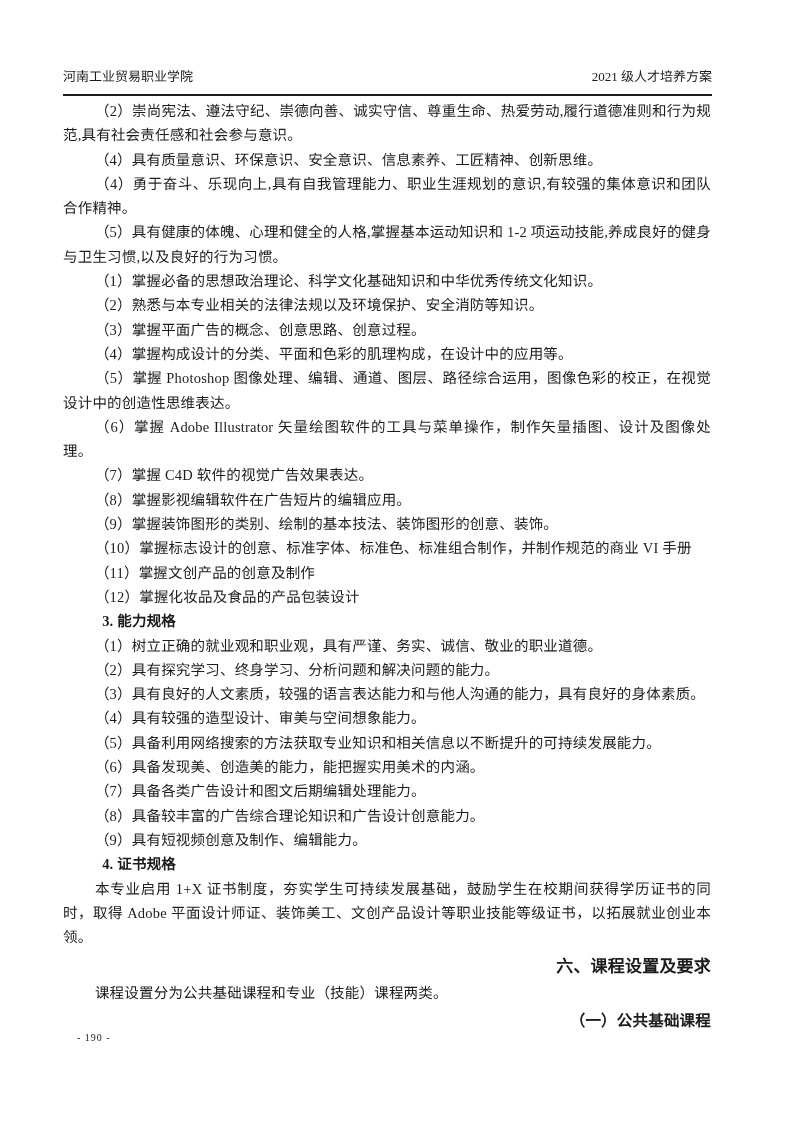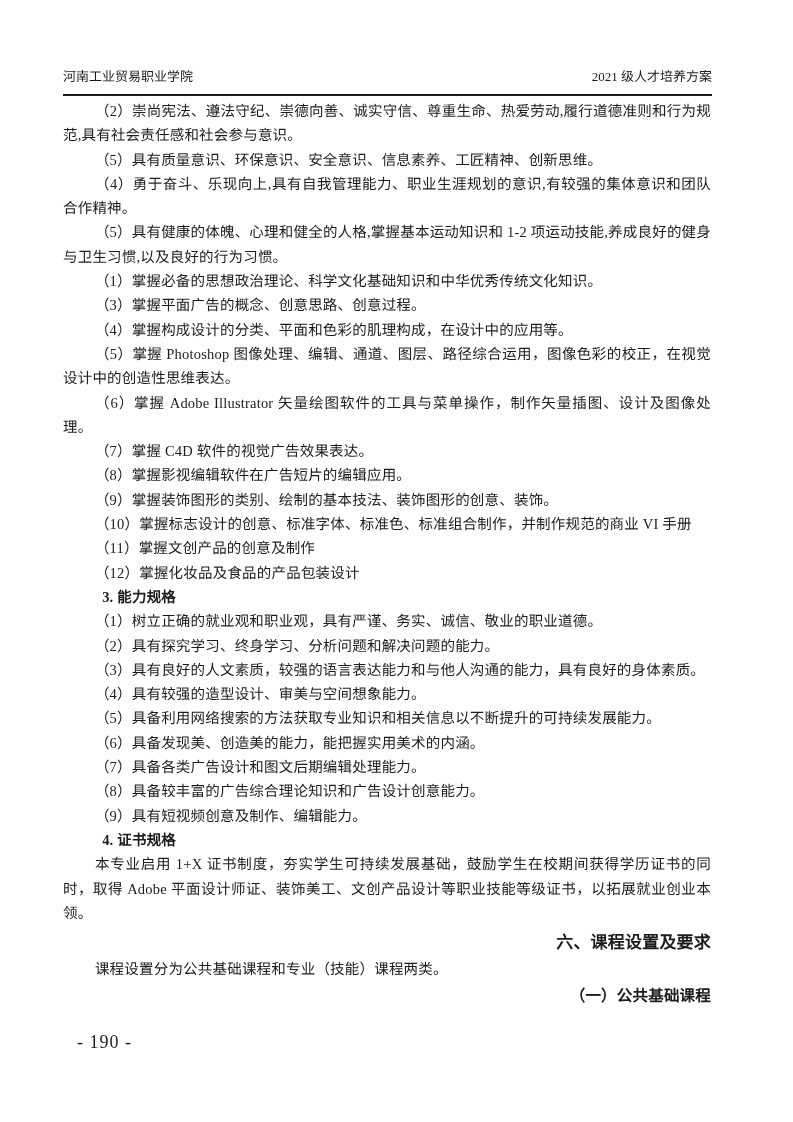--- a/index.html
+++ b/index.html
@@ -60,41 +60,42 @@
     font-weight: bold;
     line-height: 26px;
     margin-top: 2px;
     text-indent: 2.85em;
     text-align: right;
   }
   .footer {
     position: absolute;
     left: 77px;
     top: 1032px;
-    font-size: 18px;
+    font-size: 10px;
     letter-spacing: 1px;
   }
 </style>
 </head>
 <body>
 
 <div class="page">
 
   <div class="header">
     <span>河南工业贸易职业学院</span>
     <span>2021 级人才培养方案</span>
   </div>
 
   <div class="content">
 
   <p class="para">（2）崇尚宪法、遵法守纪、崇德向善、诚实守信、尊重生命、热爱劳动,履行道德准则和行为规范,具有社会责任感和社会参与意识。</p>
-      <p class="para">（5）具有质量意识、环保意识、安全意识、信息素养、工匠精神、创新思维。</p>
+      <p class="para">（4）具有质量意识、环保意识、安全意识、信息素养、工匠精神、创新思维。</p>
       <p class="para">（4）勇于奋斗、乐现向上,具有自我管理能力、职业生涯规划的意识,有较强的集体意识和团队合作精神。</p>
       <p class="para">（5）具有健康的体魄、心理和健全的人格,掌握基本运动知识和 1-2 项运动技能,养成良好的健身与卫生习惯,以及良好的行为习惯。</p>
       <p class="para">（1）掌握必备的思想政治理论、科学文化基础知识和中华优秀传统文化知识。</p>
+      <p class="para">（2）熟悉与本专业相关的法律法规以及环境保护、安全消防等知识。</p>
       <p class="para">（3）掌握平面广告的概念、创意思路、创意过程。</p>
       <p class="para">（4）掌握构成设计的分类、平面和色彩的肌理构成，在设计中的应用等。</p>
       <p class="para">（5）掌握 Photoshop 图像处理、编辑、通道、图层、路径综合运用，图像色彩的校正，在视觉设计中的创造性思维表达。</p>
       <p class="para">（6）掌握 Adobe Illustrator 矢量绘图软件的工具与菜单操作，制作矢量插图、设计及图像处理。</p>
       <p class="para">（7）掌握 C4D 软件的视觉广告效果表达。</p>
       <p class="para">（8）掌握影视编辑软件在广告短片的编辑应用。</p>
       <p class="para">（9）掌握装饰图形的类别、绘制的基本技法、装饰图形的创意、装饰。</p>
       <p class="para">（10）掌握标志设计的创意、标准字体、标准色、标准组合制作，并制作规范的商业 VI 手册</p>
       <p class="para">（11）掌握文创产品的创意及制作</p>
       <p class="para">（12）掌握化妆品及食品的产品包装设计</p>

